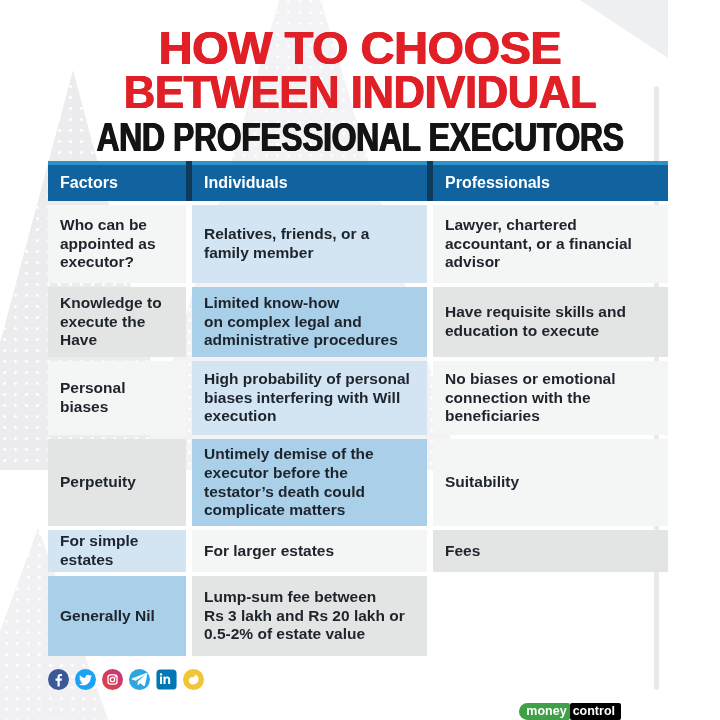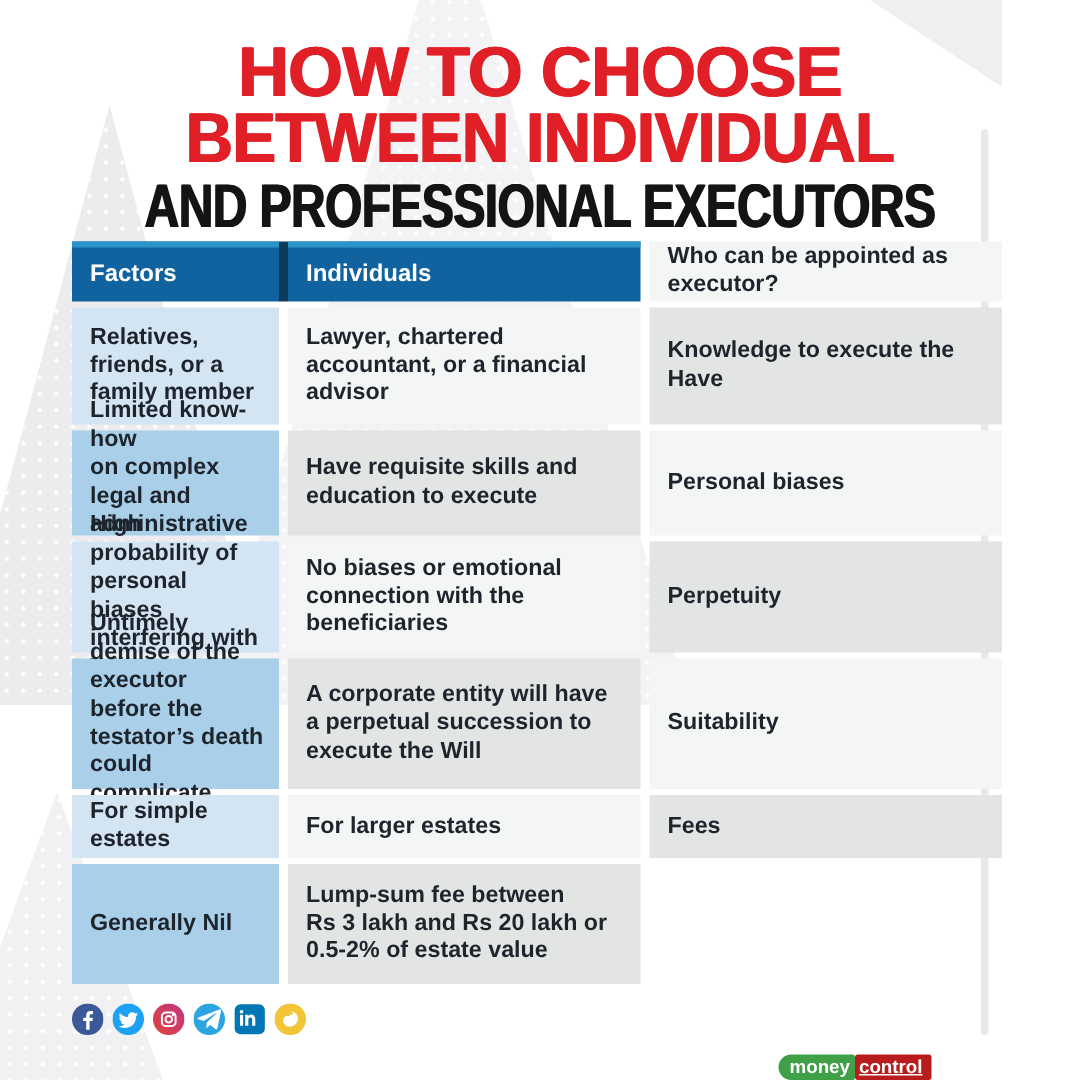--- a/index.html
+++ b/index.html
@@ -72,21 +72,21 @@
   
   .social-row { position: absolute; left: 48px; top: 669px; display: flex; gap: 6px; z-index: 3; }
   .social-row svg { width: 21px; height: 21px; display: block; }
 
   .mc-logo {
     position: absolute; right: 47px; top: 672px; z-index: 3;
     display: flex; align-items: stretch;
     font-size: 12.5px; font-weight: bold; line-height: 17px; color: #ffffff; margin-top: 31px;
   }
   .mc-green { background: #3fa047; padding: 0 3px 0 7px; border-radius: 9px 2px 2px 9px; }
-  .mc-blue  { background: #b91c1c; padding: 0 6px 0 3px; border-radius: 2px; text-decoration: underline; }
+  .mc-blue  { background: #000000; padding: 0 6px 0 3px; border-radius: 2px; }
 </style>
 </head>
 <body>
 
 <div class="canvas">
 
   <div class="bg-tri bg-tri-1"></div>
   <div class="bg-tri bg-tri-2"></div>
   <div class="bg-tri bg-tri-3"></div>
   <div class="bg-corner"></div>
@@ -95,37 +95,37 @@
   <div class="title-block">
     <div class="title-line title-red tl1">HOW TO CHOOSE</div>
     <div class="title-line title-red tl2">BETWEEN INDIVIDUAL</div>
     <div class="title-line title-black tl3">AND PROFESSIONAL EXECUTORS</div>
   </div>
 
   <div class="tbl">
 
     <div class="cell head">Factors</div>
     <div class="cell head gapped">Individuals</div>
+    <div class="cell head gapped">Professionals</div>
 
     <div class="cell c-gray-lt">Who can be appointed as executor?</div>
     <div class="cell c-blue-lt">Relatives, friends, or a family member</div>
     <div class="cell c-gray-lt">Lawyer, chartered accountant, or a financial advisor</div>
 
     <div class="cell c-gray-dk">Knowledge to execute the Have</div>
     <div class="cell c-blue-dk">Limited know-how
 on complex legal and administrative procedures</div>
     <div class="cell c-gray-dk">Have requisite skills and education to execute</div>
 
     <div class="cell c-gray-lt">Personal biases</div>
     <div class="cell c-blue-lt">High probability of personal biases interfering with Will execution</div>
     <div class="cell c-gray-lt">No biases or emotional connection with the beneficiaries</div>
 
     <div class="cell c-gray-dk">Perpetuity</div>
     <div class="cell c-blue-dk">Untimely demise of the executor before the testator’s death could complicate matters</div>
-    <div class="cell c-gray-dk">A corporate entity will have a perpetual succession to execute the Will</div>
 
     <div class="cell c-gray-lt">Suitability</div>
     <div class="cell c-blue-lt">For simple estates</div>
     <div class="cell c-gray-lt">For larger estates</div>
 
     <div class="cell c-gray-dk">Fees</div>
     <div class="cell c-blue-dk">Generally Nil</div>
     <div class="cell c-gray-dk">Lump-sum fee between
 Rs 3 lakh and Rs 20 lakh or
 0.5-2% of estate value</div>

